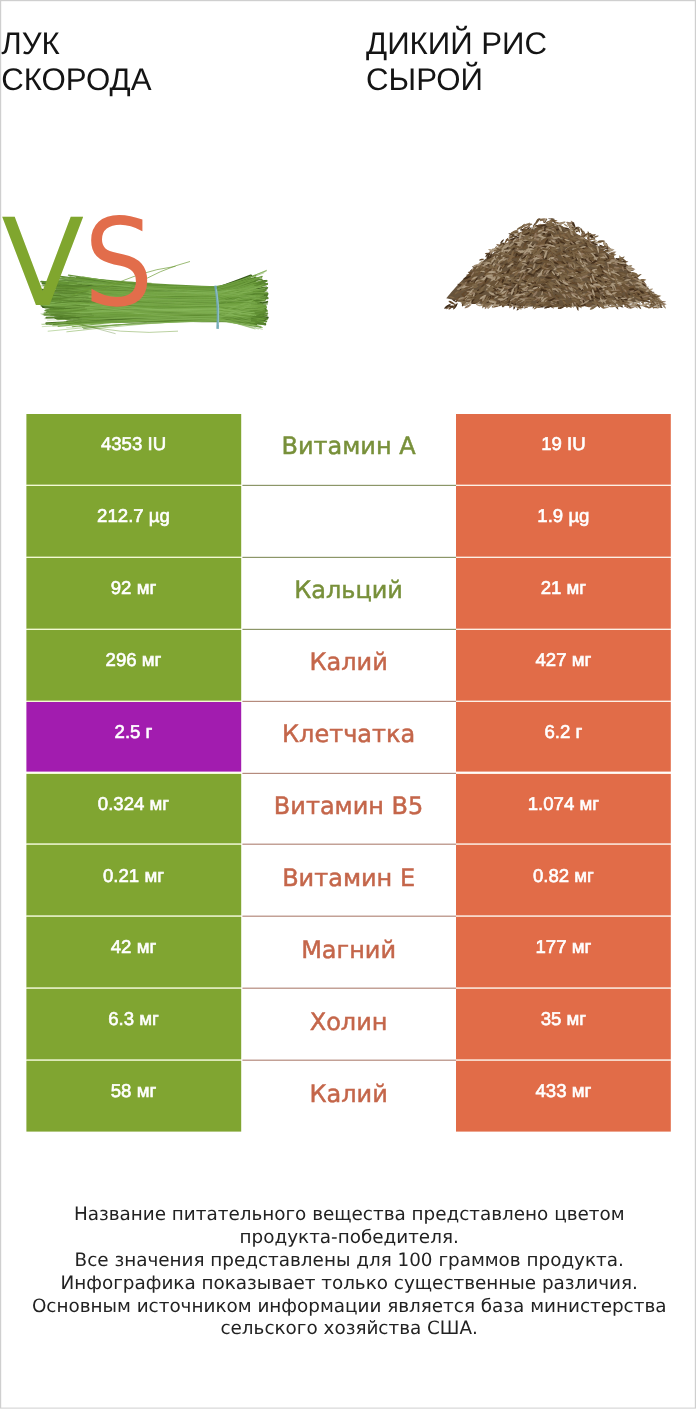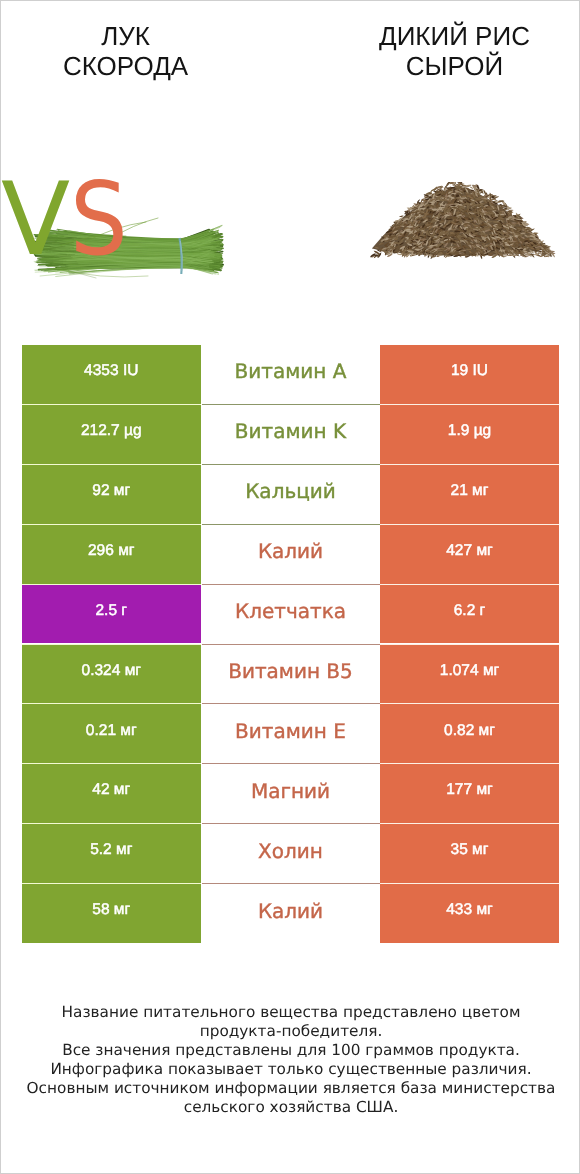--- a/index.html
+++ b/index.html
@@ -14,21 +14,21 @@
     width:578px;height:1172px;
     border:1px solid #cfcfcf;
     background:#fff;
     overflow:hidden;
   }
 
   
   .title{
     position:absolute;top:20px;
     font-size:26px;line-height:30px;
-    color:#141414;text-align:center;font-weight:400;
+    color:#141414;font-weight:400;
     white-space:pre-line;
   }
   .title.left{left:0;width:249px;}
   .title.right{left:304px;width:299px;}
 
   
   .hero-left{position:absolute;left:29px;top:211px;width:200px;height:76px;}
   .hero-right{position:absolute;left:369px;top:181px;width:190px;height:80px;}
   .vs{
     position:absolute;left:0;width:578px;top:168px;
@@ -2672,21 +2672,20 @@
         <div class="cell c-mid" style="height:58.9px;color:#78903a;-webkit-text-stroke:.4px #78903a">Витамин A</div>
         <div class="cell c-right" style="height:58.9px;background:#e16c48">19 IU</div>
       </div>
       <div class="sep" style="top: 58.9px;">
         <i class="a" style="background:#f2fad2"></i>
         <i class="b" style="background:#8c9668"></i>
         <i class="c" style="background:#fdf0e4"></i>
       </div>
       <div class="row" style="top: 59.9px; height: 58.9px;">
         <div class="cell c-left" style="height:58.9px;background:#80a531">212.7 µg</div>
-        <div class="cell c-mid" style="height:58.9px;color:#78903a;-webkit-text-stroke:.4px #78903a">Витамин K</div>
         <div class="cell c-right" style="height:58.9px;background:#e16c48">1.9 µg</div>
       </div>
       <div class="sep" style="top: 118.8px;">
         <i class="a" style="background:#f2fad2"></i>
         <i class="b" style="background:#8c9668"></i>
         <i class="c" style="background:#fdf0e4"></i>
       </div>
       <div class="row" style="top: 119.8px; height: 58.9px;">
         <div class="cell c-left" style="height:58.9px;background:#80a531">92 мг</div>
         <div class="cell c-mid" style="height:58.9px;color:#78903a;-webkit-text-stroke:.4px #78903a">Кальций</div>
@@ -2741,21 +2740,21 @@
         <div class="cell c-left" style="height:58.9px;background:#80a531">42 мг</div>
         <div class="cell c-mid" style="height:58.9px;color:#c4664a;-webkit-text-stroke:.4px #c4664a">Магний</div>
         <div class="cell c-right" style="height:58.9px;background:#e16c48">177 мг</div>
       </div>
       <div class="sep" style="top: 478.2px;">
         <i class="a" style="background:#f2fad2"></i>
         <i class="b" style="background:#b58b7d"></i>
         <i class="c" style="background:#fdf0e4"></i>
       </div>
       <div class="row" style="top: 479.2px; height: 58.9px;">
-        <div class="cell c-left" style="height:58.9px;background:#80a531">5.2 мг</div>
+        <div class="cell c-left" style="height:58.9px;background:#80a531">6.3 мг</div>
         <div class="cell c-mid" style="height:58.9px;color:#c4664a;-webkit-text-stroke:.4px #c4664a">Холин</div>
         <div class="cell c-right" style="height:58.9px;background:#e16c48">35 мг</div>
       </div>
       <div class="sep" style="top: 538.1px;">
         <i class="a" style="background:#f2fad2"></i>
         <i class="b" style="background:#b58b7d"></i>
         <i class="c" style="background:#fdf0e4"></i>
       </div>
       <div class="row" style="top: 539.1px; height: 58.9px;">
         <div class="cell c-left" style="height:58.9px;background:#80a531">58 мг</div>

